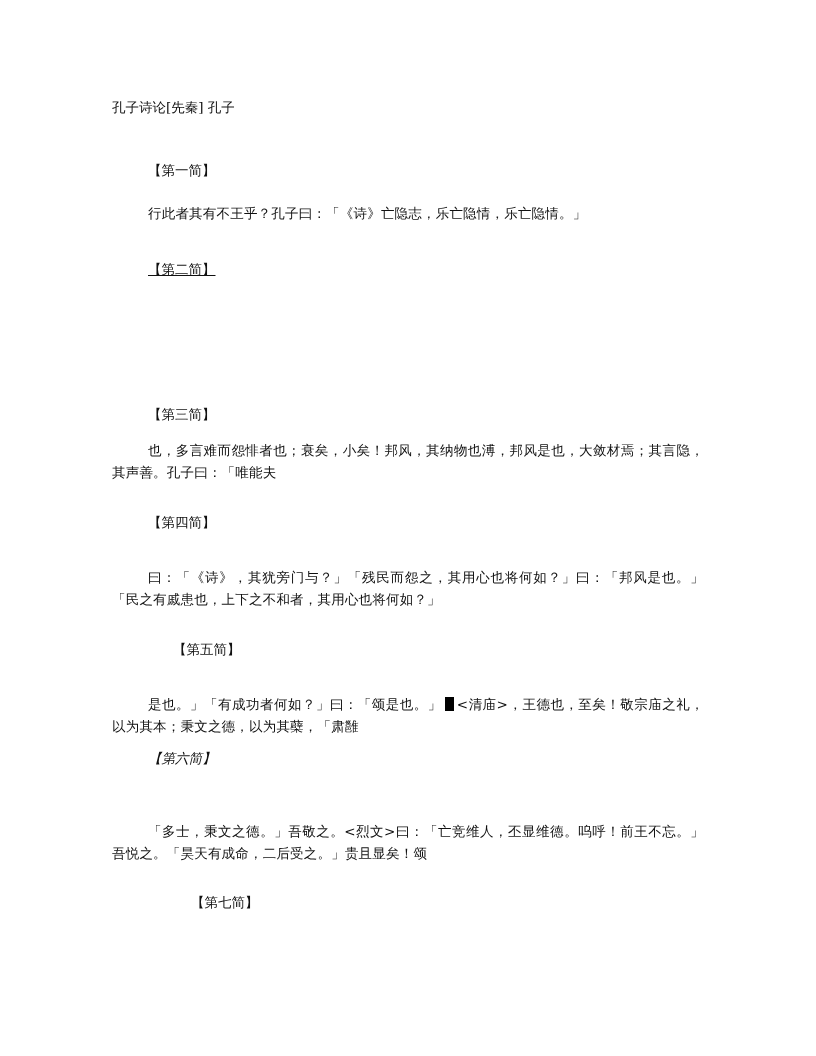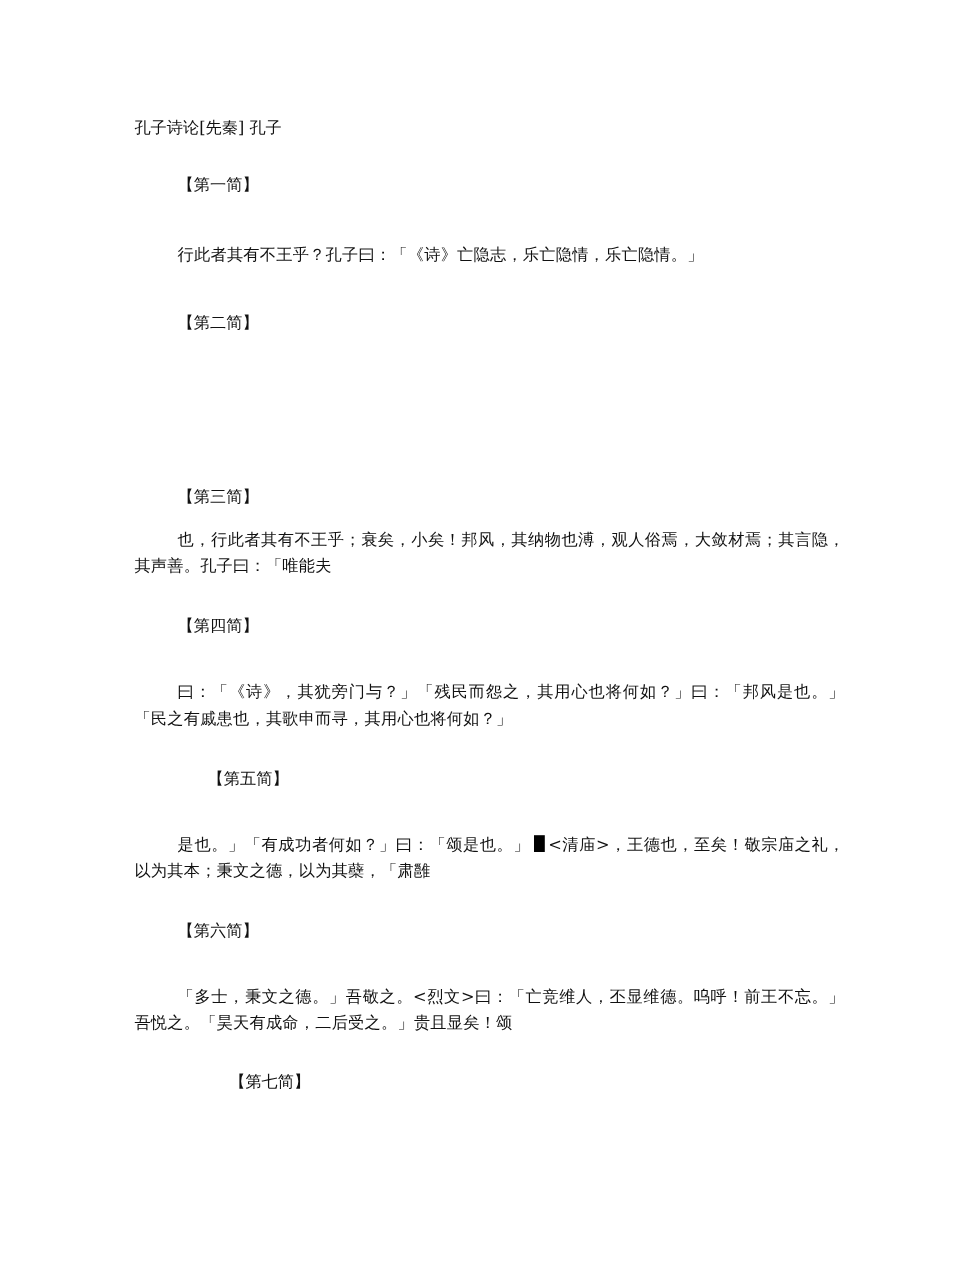--- a/index.html
+++ b/index.html
@@ -29,31 +29,31 @@
     display: inline-block; width: 9px; height: 14px; background: #000;
     vertical-align: -2px; margin: 0 3px;
   }
 </style>
 </head>
 <body>
 
 <div class="page">
   <div class="title">孔子诗论[先秦] 孔子</div>
 
-  <div class="heading" style="top:144px;">【第一简】</div>
+  <div class="heading" style="top:160px;">【第一简】</div>
   <div class="para" style="top:202px;">行此者其有不王乎？孔子曰：「《诗》亡隐志，乐亡隐情，乐亡隐情。」</div>
 
-  <div class="heading" style="top:259px;">【第二简】</div>
+  <div class="heading" style="top:259px;text-decoration:underline;">【第二简】</div>
 
   <div class="heading" style="top:385px;margin-top:19px;">【第三简】</div>
-  <div class="para" style="top:439px;">也，行此者其有不王乎；衰矣，小矣！邦风，其纳物也溥，观人俗焉，大敛材焉；其言隐，其声善。孔子曰：「唯能夫</div>
+  <div class="para" style="top:439px;">也，多言难而怨悱者也；衰矣，小矣！邦风，其纳物也溥，邦风是也，大敛材焉；其言隐，其声善。孔子曰：「唯能夫</div>
 
   <div class="heading" style="top:512px;">【第四简】</div>
-  <div class="para" style="top:566px;">曰：「《诗》，其犹旁门与？」「残民而怨之，其用心也将何如？」曰：「邦风是也。」「民之有戚患也，其歌申而寻，其用心也将何如？」</div>
+  <div class="para" style="top:566px;">曰：「《诗》，其犹旁门与？」「残民而怨之，其用心也将何如？」曰：「邦风是也。」「民之有戚患也，上下之不和者，其用心也将何如？」</div>
 
   <div class="heading" style="top:639px;margin-left:25px;">【第五简】</div>
   <div class="para" style="top:693px;"><span>是也。」「有成功者何如？」曰：「颂是也。」</span><span class="blk"></span><span>&lt;清庙&gt;，王德也，至矣！敬宗庙之礼，以为其本；秉文之德，以为其蘗，「肃雝</span></div>
 
-  <div class="heading" style="top:766px;">【第六简】</div>
+  <div class="heading" style="top:748px;font-style:italic;">【第六简】</div>
   <div class="para" style="top:820px;">「多士，秉文之德。」吾敬之。&lt;烈文&gt;曰：「亡竞维人，丕显维德。呜呼！前王不忘。」吾悦之。「昊天有成命，二后受之。」贵且显矣！颂</div>
 
   <div class="heading" style="top:892px;margin-left:43px;">【第七简】</div>
 </div>
 
 </body></html>

